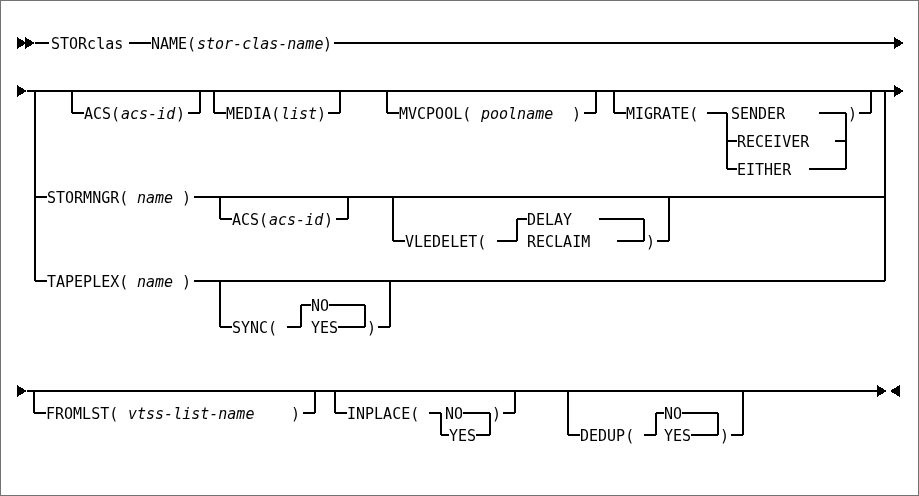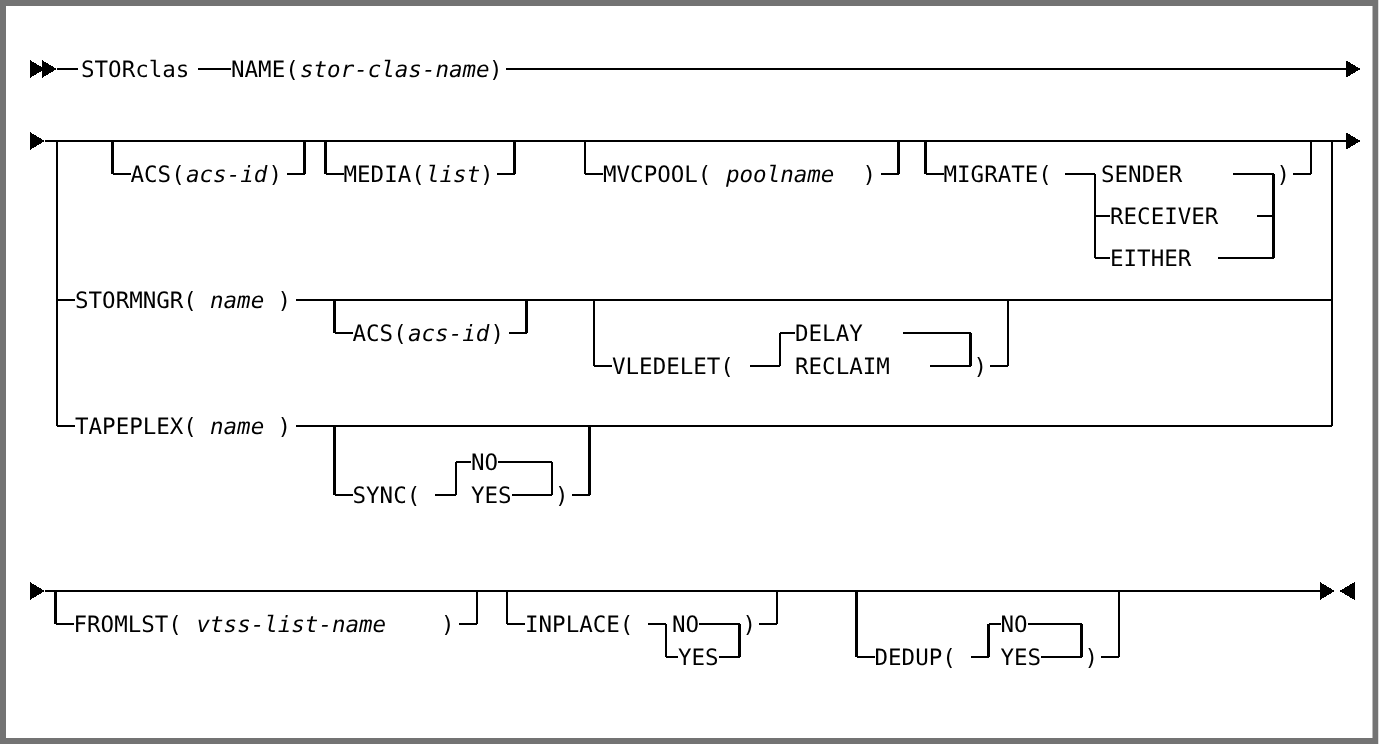--- a/index.html
+++ b/index.html
@@ -1,20 +1,20 @@
 <!DOCTYPE html>
 <html><head>
 <meta charset="utf-8">
 <style>
   html,body{margin:0;padding:0;background:#ffffff;}
   #page{
     position:relative;
     width:919px;height:496px;
     background:#ffffff;
-    border:4px solid #737373;
+    border:1px solid #737373;
     box-sizing:border-box;
     font-family:"DejaVu Sans Mono","Liberation Mono",monospace;
     overflow:hidden;
   }
   #diagram{position:absolute;left:0;top:0;width:919px;height:496px;}
   text{
     font-family:"DejaVu Sans Mono","Liberation Mono",monospace;
     font-size:15px;
     fill:#000;
     dominant-baseline:middle;

